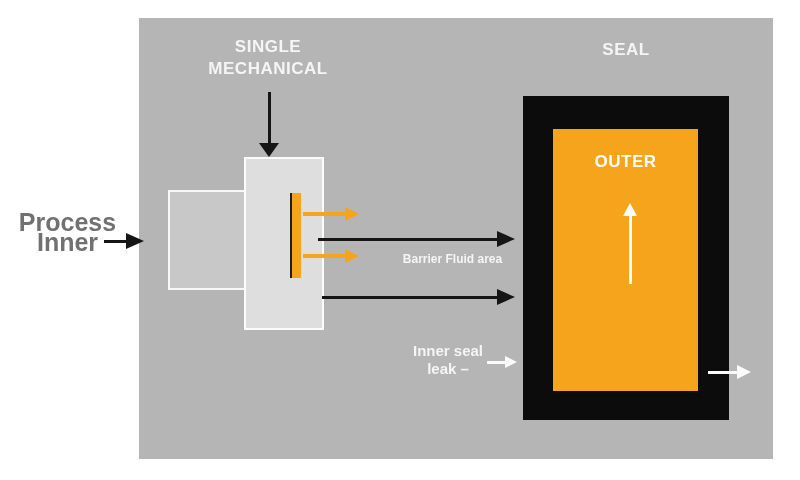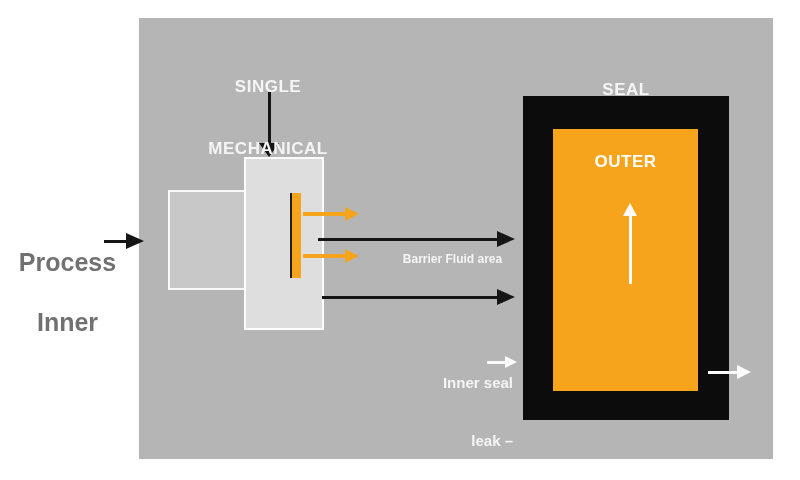--- a/index.html
+++ b/index.html
@@ -55,30 +55,30 @@
     left: 15px; top: 212px; width: 105px;
     color: var(--dark-text, #717171);
     font-weight: 600; font-size: 25px; line-height: 20px; text-align: center;
   }
   .barrier-label {
     left: 375px; top: 252px; width: 155px;
     color: var(--light-text, #f2f2f2);
     font-weight: bold; font-size: 12px; text-align: center;
   }
   .inner-label {
-    left: 383px; top: 334px; width: 130px;
+    left: 383px; top: 342px; width: 130px;
     color: var(--light-text, #f0f0f0);
-    font-weight: bold; font-size: 15px; line-height: 18px; text-align: right;
+    font-weight: bold; font-size: 15px; line-height: 18px; text-align: center;
   }
   .outer-label {
     left: 553px; top: 152px; width: 145px;
     color: #fdfdfd; font-weight: bold; font-size: 17px;
     text-align: center; letter-spacing: 0.5px; z-index: 6;
   }
-  .line { display: block; margin-top: 40px; }
+  .line { display: block; }
 
   
   .arrow { display: flex; z-index: 5; }
   .arrow-right { flex-direction: row; align-items: center; }
   .arrow-down  { flex-direction: column; align-items: center; }
   .arrow-up    { flex-direction: column; align-items: center; }
   .stem { background: currentColor; }
   .head { width: 0; height: 0; }
   .arrow-right .head { border-top: 8px solid transparent; border-bottom: 8px solid transparent; border-left: 18px solid currentColor; }
   .arrow-right.sm .head { border-top: 6px solid transparent; border-bottom: 6px solid transparent; border-left: 12px solid currentColor; }

